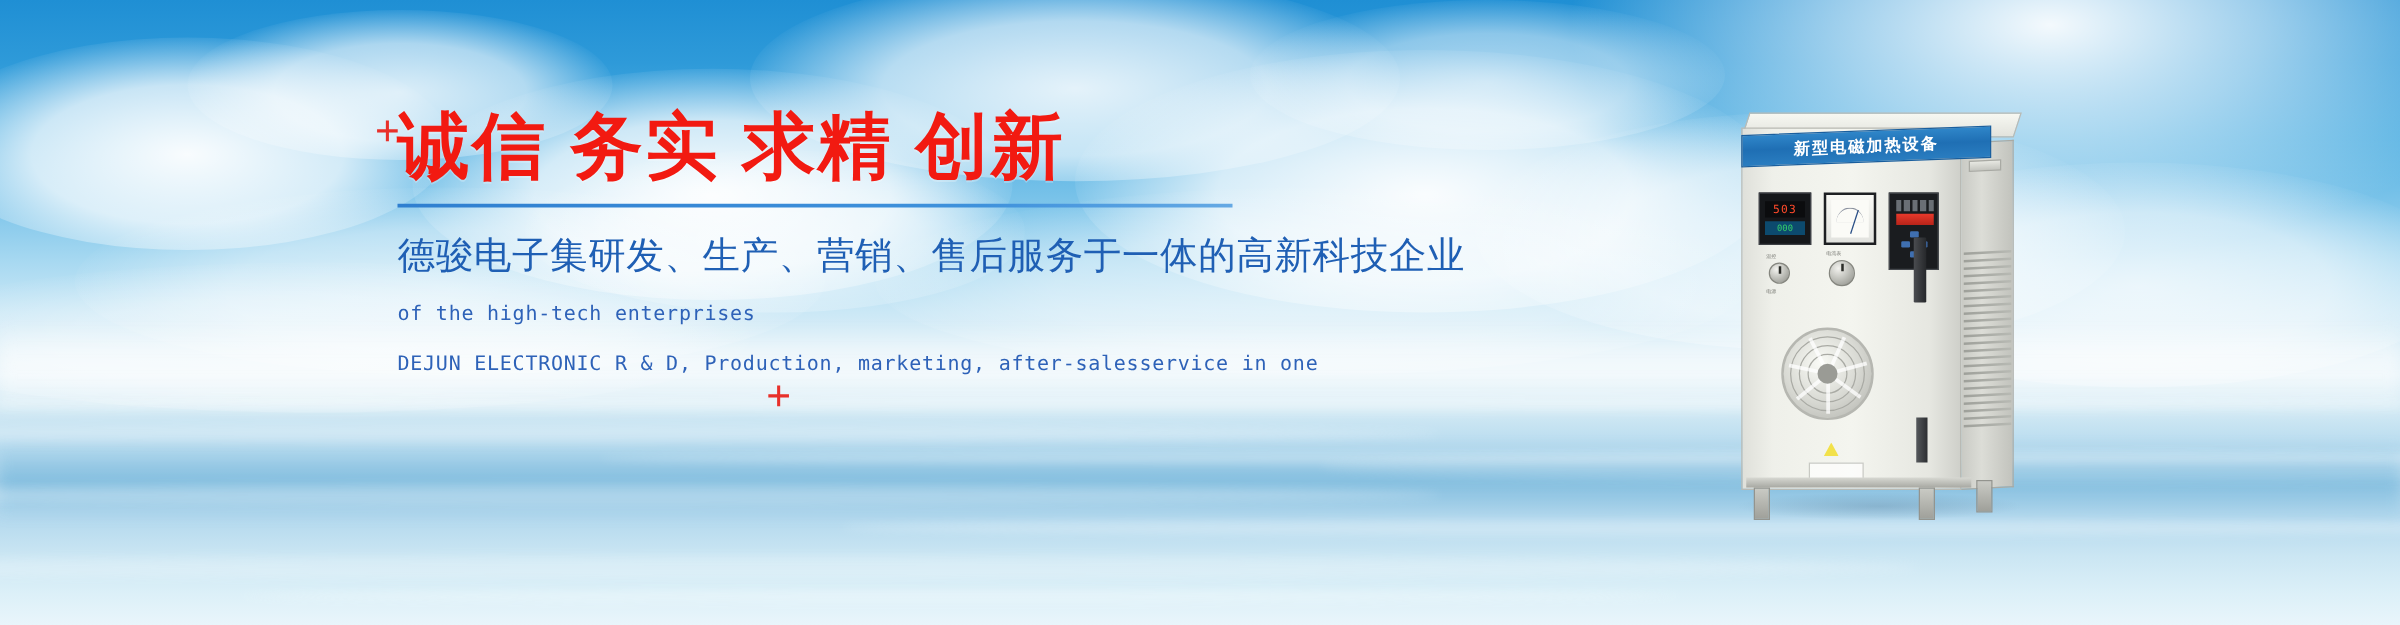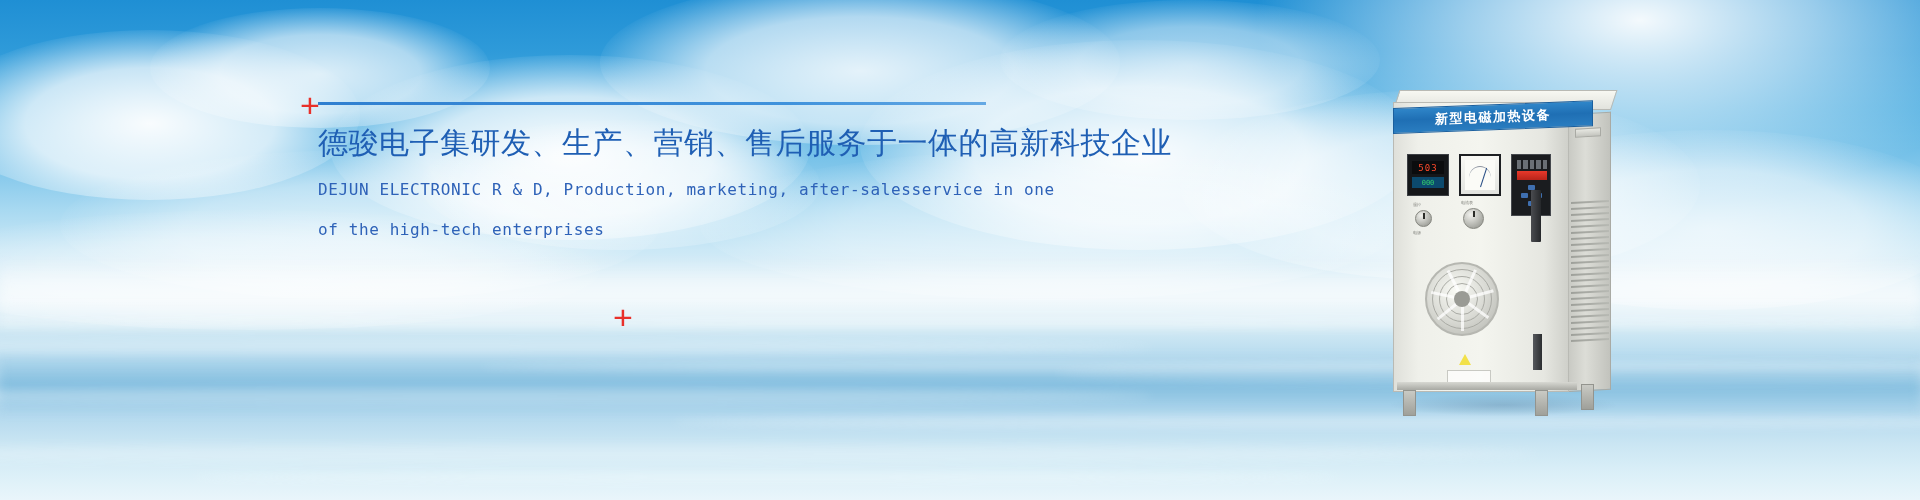--- a/index.html
+++ b/index.html
@@ -368,24 +368,25 @@
     <div class="streak s5"></div>
     <div class="streak s6"></div>
     <div class="streak s7"></div>
     <div class="streak s8"></div>
   </div>
 
   <div class="plus plus-top">+</div>
   <div class="plus plus-bottom">+</div>
 
   <div class="text-block">
+    <div class="headline">诚信 务实 求精 创新</div>
     <div class="divider"></div>
     <div class="sub-cn">德骏电子集研发、生产、营销、售后服务于一体的高新科技企业</div>
+    <div class="sub-en">of the high-tech enterprises</div>
     <div class="sub-en">DEJUN ELECTRONIC R &amp; D, Production, marketing, after-salesservice in one</div>
-    <div class="sub-en">of the high-tech enterprises</div>
   </div>
 
   <div class="machine">
     <div class="m-shadow"></div>
     <div class="m-top"></div>
     <div class="m-side"></div>
     <div class="vents">
       <div class="vent"></div>
         <div class="vent"></div>
         <div class="vent"></div>

